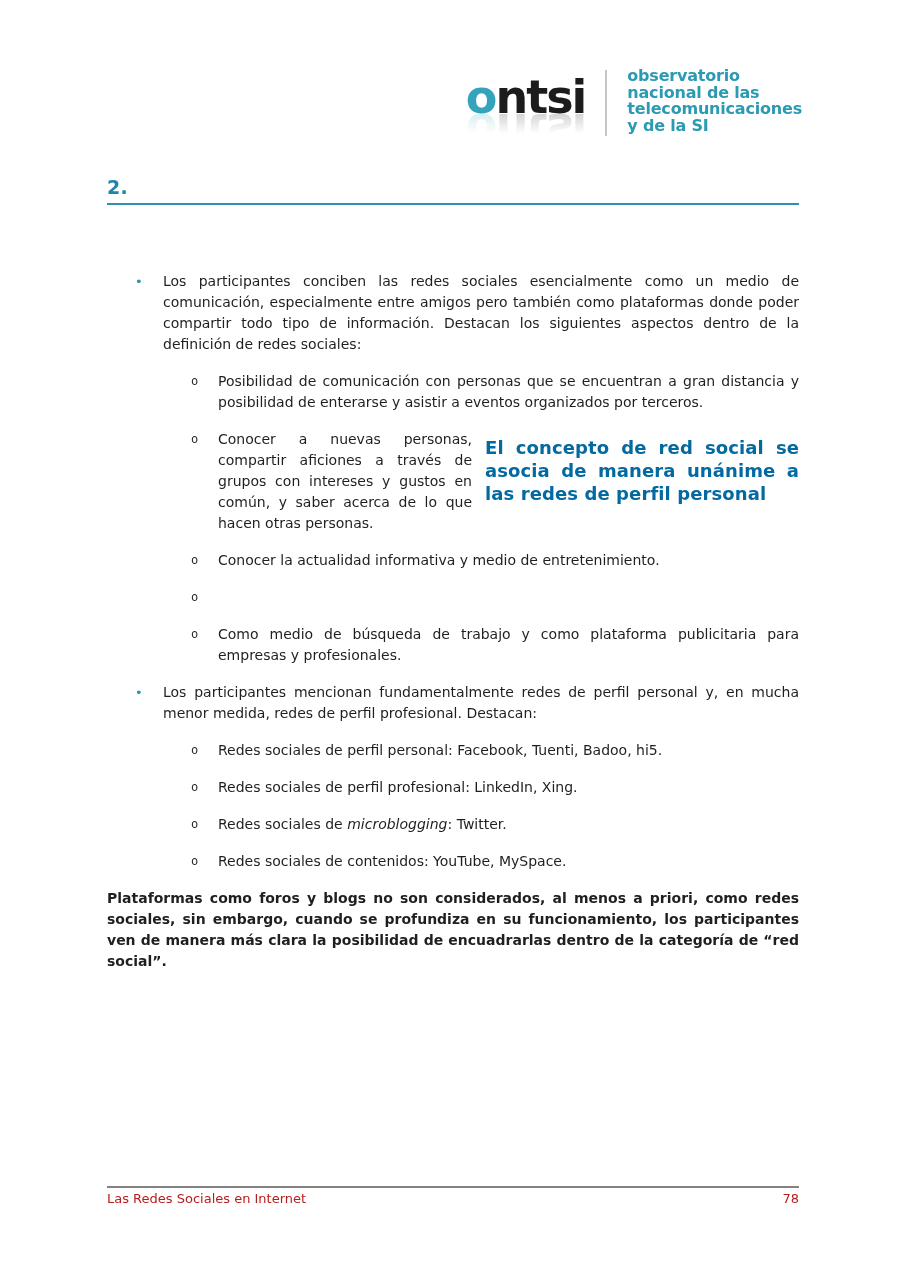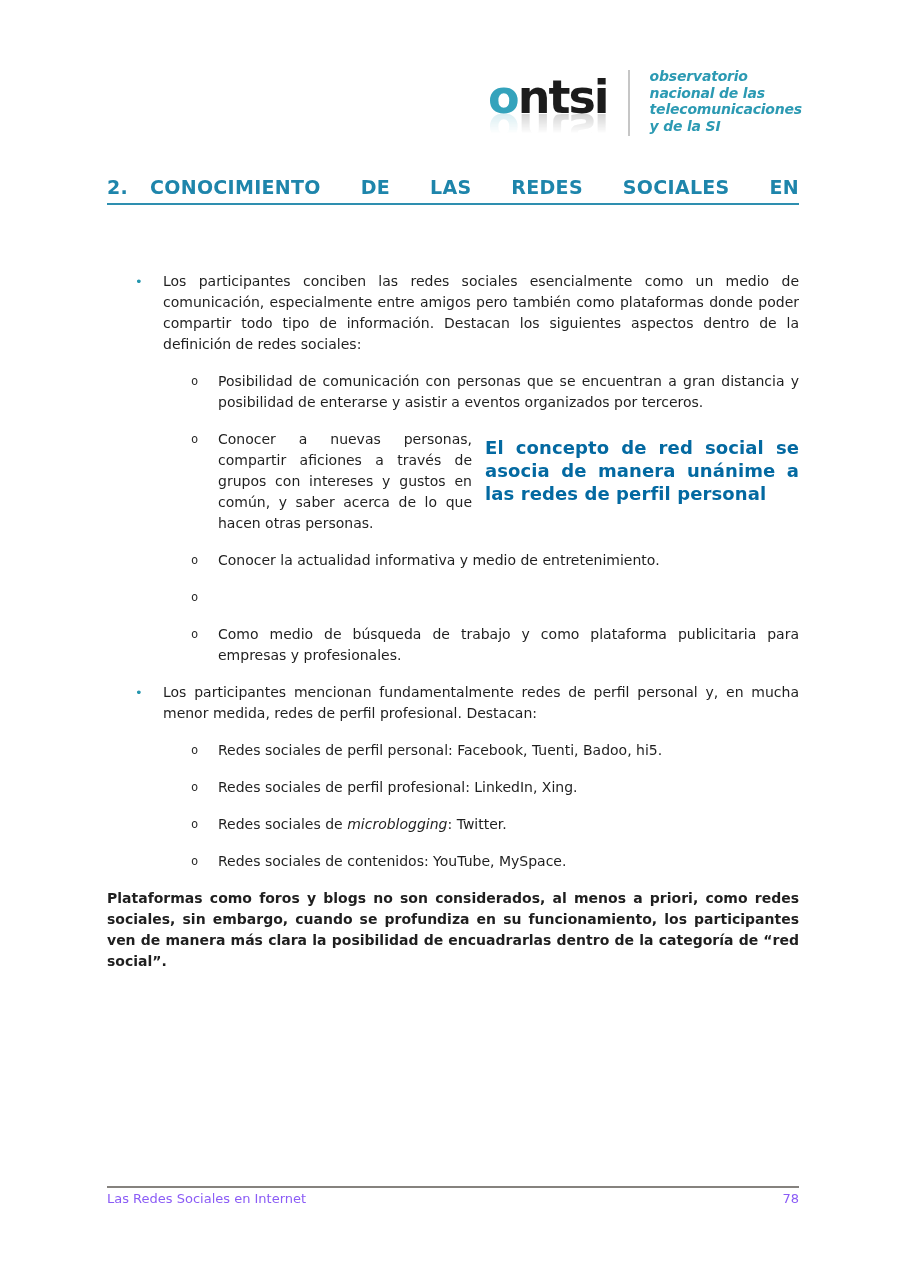--- a/index.html
+++ b/index.html
@@ -23,23 +23,22 @@
   .wordmark-reflection {
     transform:scaleY(-1);
     opacity:.45;
     margin-top:-13px;
     -webkit-mask-image:linear-gradient(to bottom, transparent 42%, rgba(0,0,0,.55) 100%);
     mask-image:linear-gradient(to bottom, transparent 42%, rgba(0,0,0,.55) 100%);
   }
   .logo-sep { width:2px; height:66px; background:#c6c6c6; margin-top:4px; }
   .tagline {
     margin-top:2px;
-    color:#2c9ab3; font-weight:bold; font-size:14px; line-height:16.5px;
+    color:#2c9ab3; font-weight:bold; font-size:16px; line-height:16.5px;
     letter-spacing:-0.2px;
-    font-style:italic;
   }
 
   
   .heading { position:absolute; left:107px; top:173px; width:692px; }
   .heading-row { display:flex; color:#1e85ab; font-weight:bold; font-size:19px; line-height:28px; letter-spacing:.3px; }
   .heading-num { width:43px; }
   .heading-text { flex:1; }
   .heading-line1 { text-align:justify; text-align-last:justify; }
   .heading-rule { margin-top:2px; height:2px; background:#2e8fb0; }
 
@@ -64,21 +63,21 @@
     text-align:justify; letter-spacing:.1px;
   }
   .closing { text-align:justify;font-weight:bold; }
   .italic { font-style:italic; }
 
   
   .footer-rule { position:absolute; left:107px; top:1186px; width:692px; height:2px; background:#85827e; }
   .footer-row {
     position:absolute; left:107px; top:1190px; width:692px;
     display:flex; justify-content:space-between;
-    color:#8b5cf6; font-size:13px; line-height:18px;
+    color:#b91c1c; font-size:13px; line-height:18px;
   }
 </style>
 </head>
 <body>
 
 <div class="logo">
   <div class="wordmark-wrap">
     <div class="wordmark"><span class="o">o</span><span>ntsi</span></div>
     <div class="wordmark wordmark-reflection"><span class="o">o</span><span>ntsi</span></div>
   </div>
@@ -88,21 +87,20 @@
     <div>nacional de las</div>
     <div>telecomunicaciones</div>
     <div>y de la SI</div>
   </div>
 </div>
 
 <div class="heading">
   <div class="heading-row">
     <div class="heading-num">2.</div>
     <div class="heading-text">
-      <div class="heading-line1">CONOCIMIENTO DE LAS REDES SOCIALES EN</div>
     </div>
   </div>
   <div class="heading-rule"></div>
 </div>
 
 <div class="content">
 
   <div class="item li li-main">
     <div class="marker">•</div>
     <div class="text">Los participantes conciben las redes sociales esencialmente como un medio de comunicación, especialmente entre amigos pero también como plataformas donde poder compartir todo tipo de información. Destacan los siguientes aspectos dentro de la definición de redes sociales:</div>

